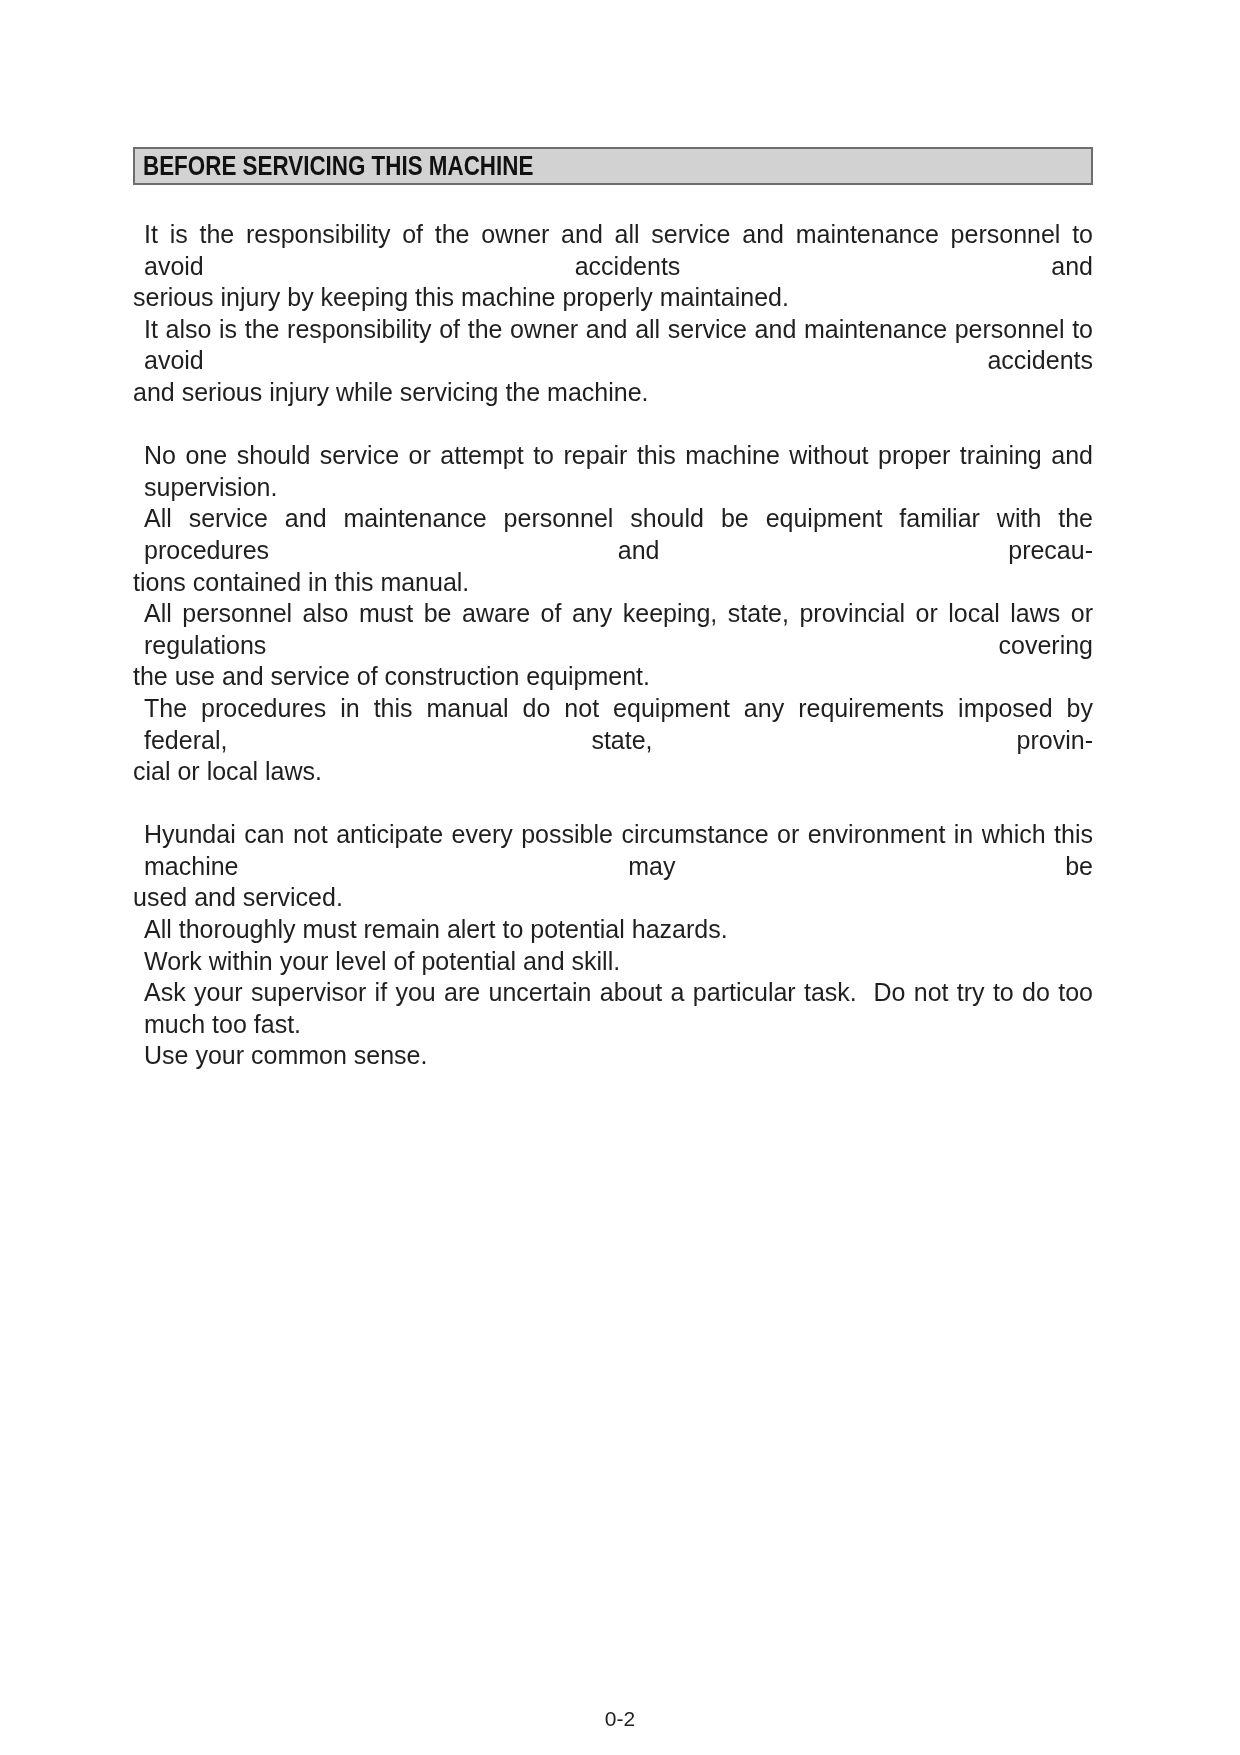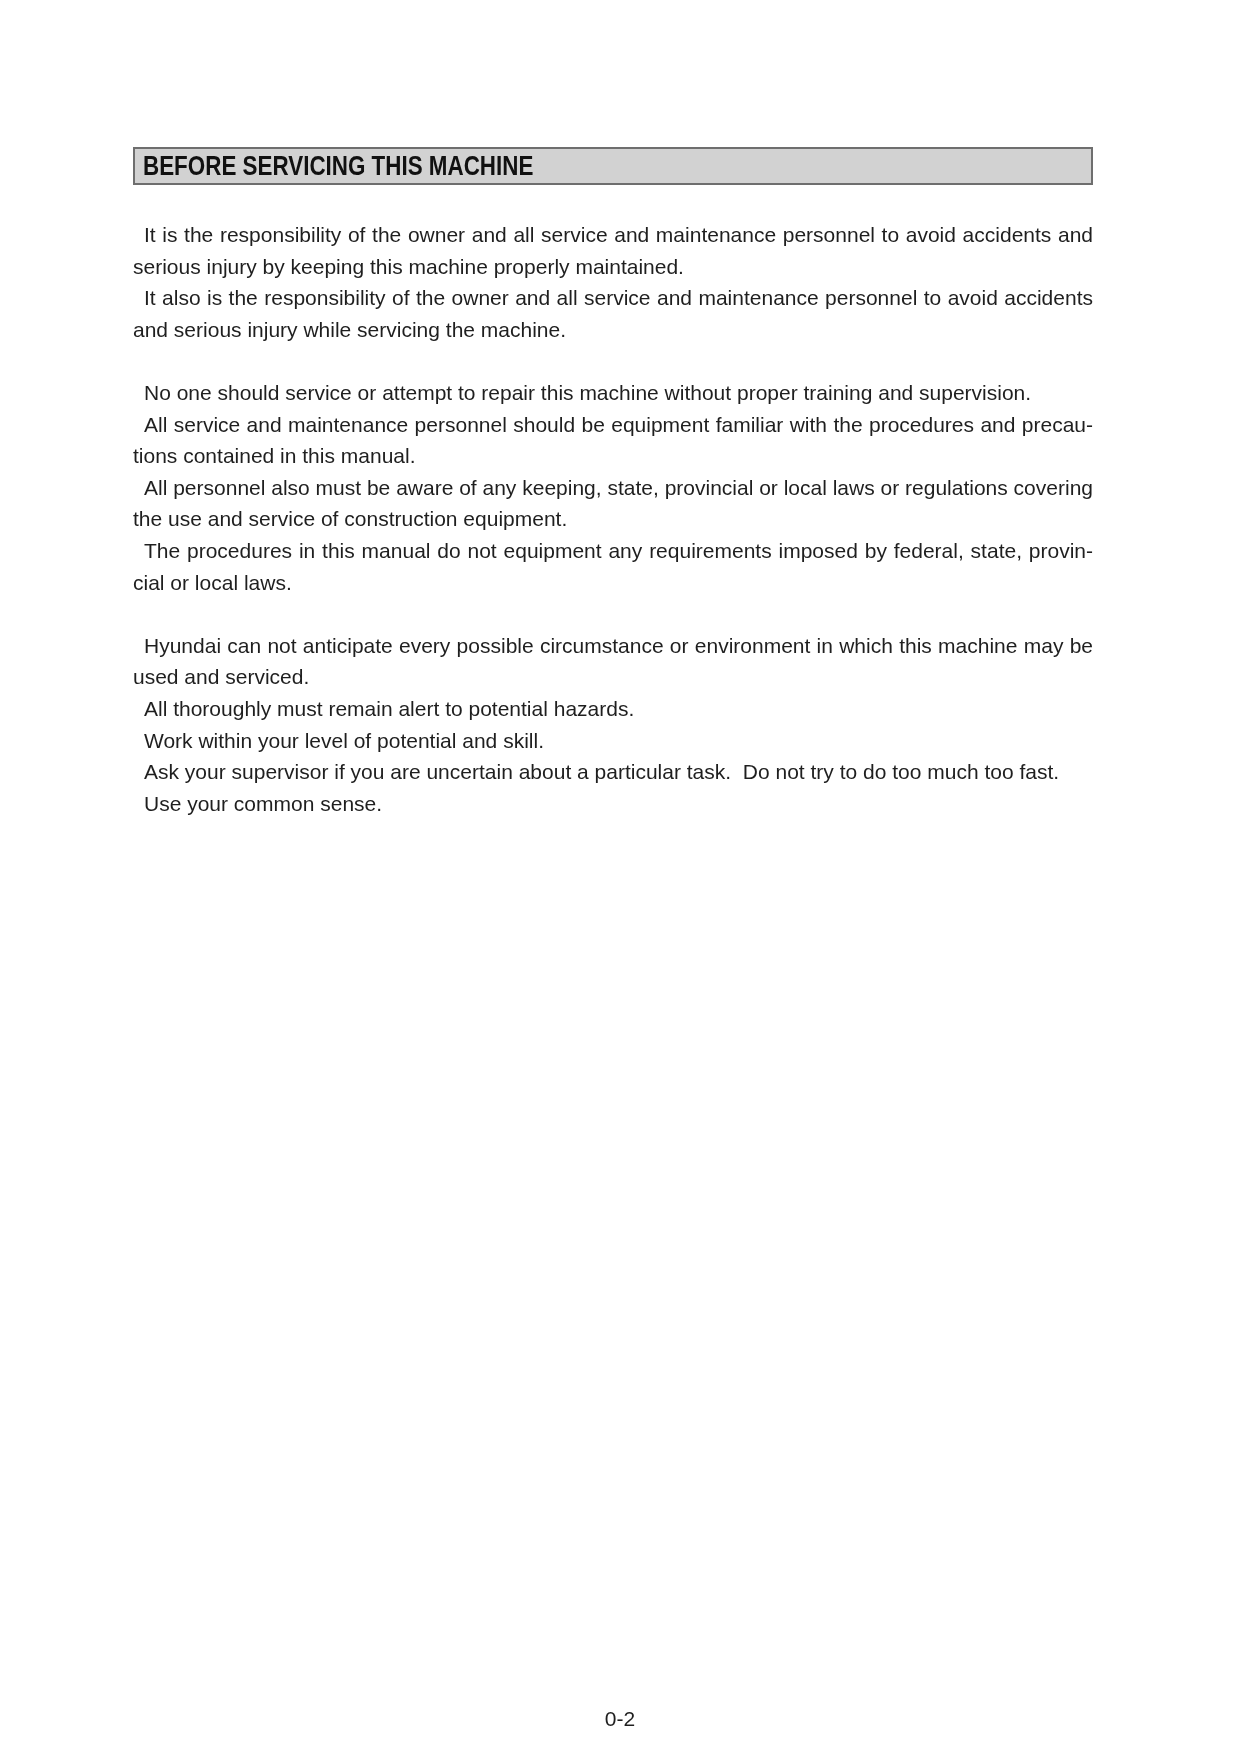--- a/index.html
+++ b/index.html
@@ -40,21 +40,21 @@
     white-space: nowrap;
     transform: scaleX(0.8);
     transform-origin: left center;
     letter-spacing: 0px;
   }
   .body-text {
     position: absolute;
     left: 133px;
     top: 219px;
     width: 960px;
-    font-size: 21px;
+    font-size: 25px;
     line-height: 31.6px;
   }
   .section + .section { margin-top: 31.6px; }
   .line {
     text-align: justify;
     text-align-last: justify;
   }
   .line.para-end { text-align-last: left; }
   .line.indent { padding-left: 11px; }
   .footer {

